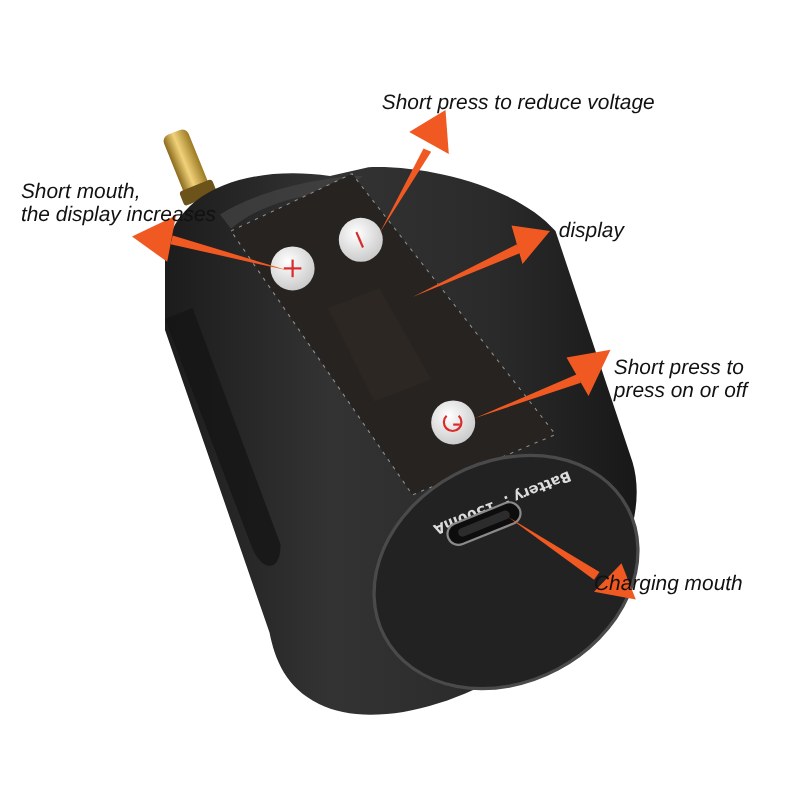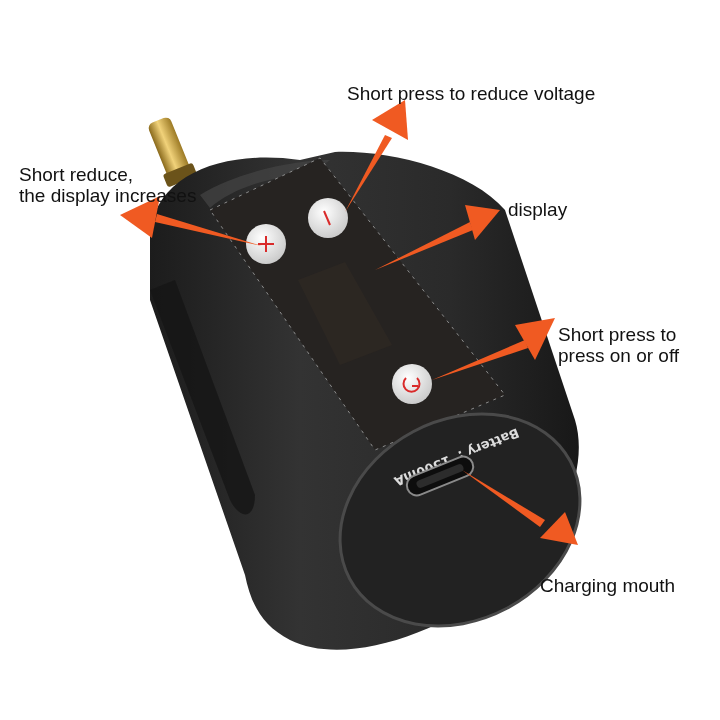--- a/index.html
+++ b/index.html
@@ -1,24 +1,24 @@
 <!DOCTYPE html>
 <html><head>
   <meta charset="utf-8">
   <style>
     html, body { margin: 0; padding: 0; background: #ffffff; }
     body { width: 720px; height: 720px; position: relative; overflow: hidden; font-family: "Liberation Sans", sans-serif; }
     .stage { position: absolute; left: 0; top: 0; width: 720px; height: 720px; }
-    .label { position: absolute; color: #111111; font-size: 19px; line-height: 21px; white-space: nowrap; font-family: "Liberation Sans", sans-serif; }
+    .label { position: absolute; color: #111111; font-size: 19px; line-height: 21px; white-space: nowrap; font-family: "Liberation Sans", sans-serif; font-style: italic; }
     .label .line { display: block; }
     #lbl-reduce { left: 347px; top: 83px; }
     #lbl-increase { left: 19px; top: 164px; }
     #lbl-display { left: 508px; top: 199px; }
     #lbl-power { left: 558px; top: 324px; }
-    #lbl-charge { left: 540px; top: 575px; }
+    #lbl-charge { left: 540px; top: 520px; }
     .batt-text { font-family: "DejaVu Sans", sans-serif; }
   </style>
 </head>
 <body>
 
 <div class="stage">
   <svg width="720" height="720" viewBox="0 0 720 720" xmlns="http://www.w3.org/2000/svg">
     <defs>
       <linearGradient id="bodyGrad" x1="0" y1="0" x2="1" y2="0">
         <stop offset="0" stop-color="#1c1c1c"></stop>
@@ -123,21 +123,21 @@
         <polygon points="462,470 545,520 540,527"></polygon>
         <polygon points="578,545 565,512 540,538"></polygon>
       </g>
     </g>
   </svg>
 
   <div class="label" id="lbl-reduce">
     <span class="line">Short press to reduce voltage</span>
   </div>
   <div class="label" id="lbl-increase">
-    <span class="line">Short reduce,</span>
+    <span class="line">Short mouth,</span>
     <span class="line">the display increases</span>
   </div>
   <div class="label" id="lbl-display">
     <span class="line">display</span>
   </div>
   <div class="label" id="lbl-power">
     <span class="line">Short press to</span>
     <span class="line">press on or off</span>
   </div>
   <div class="label" id="lbl-charge">

